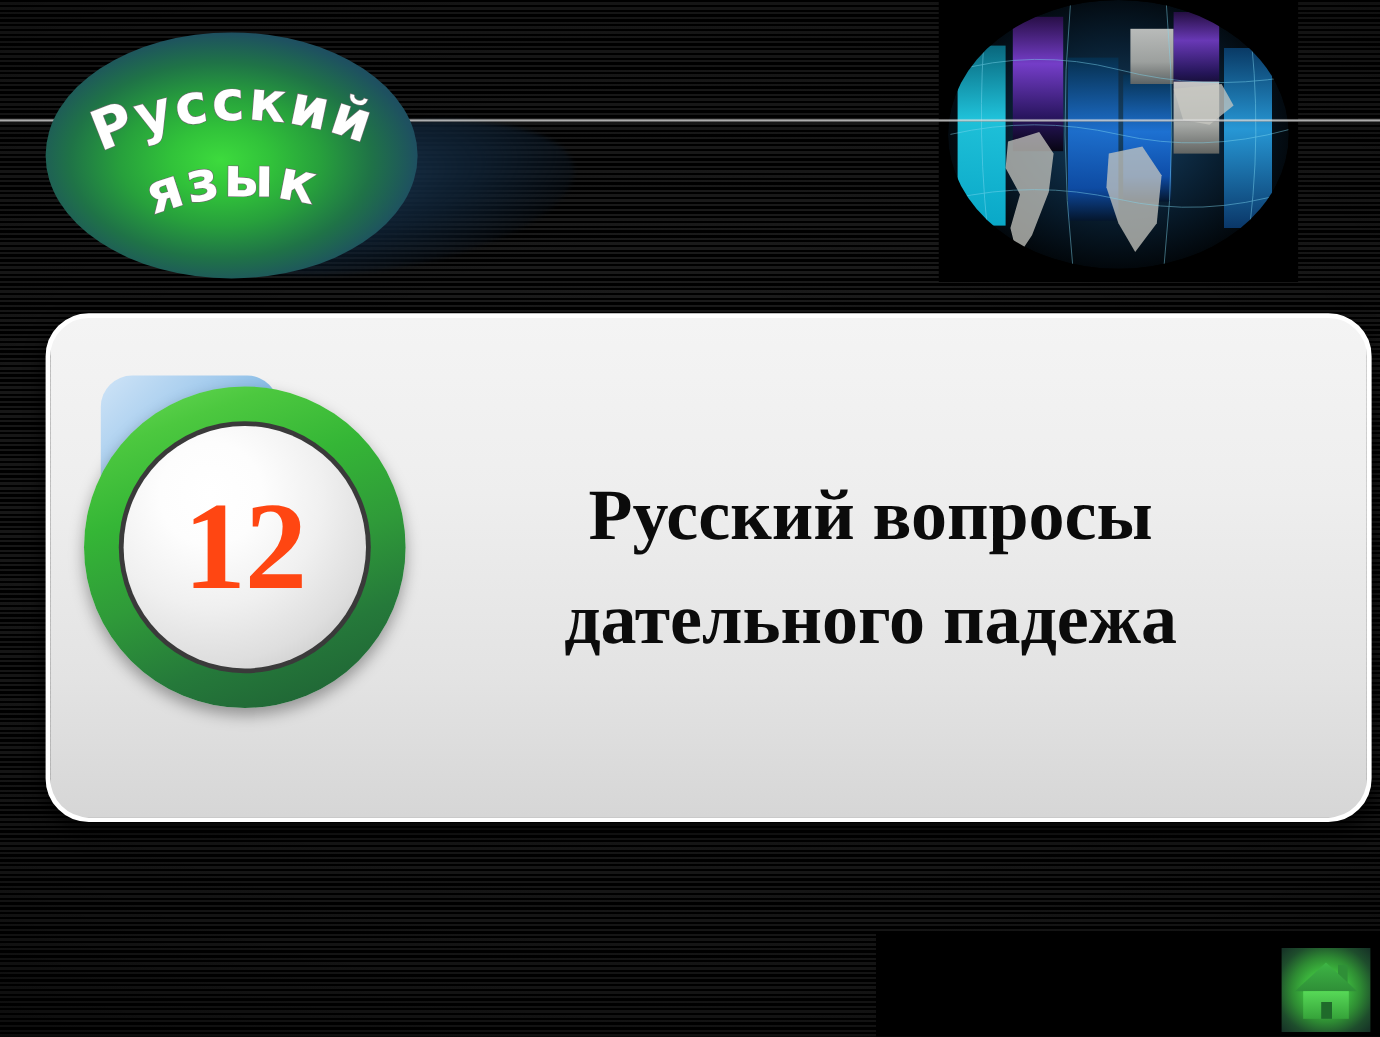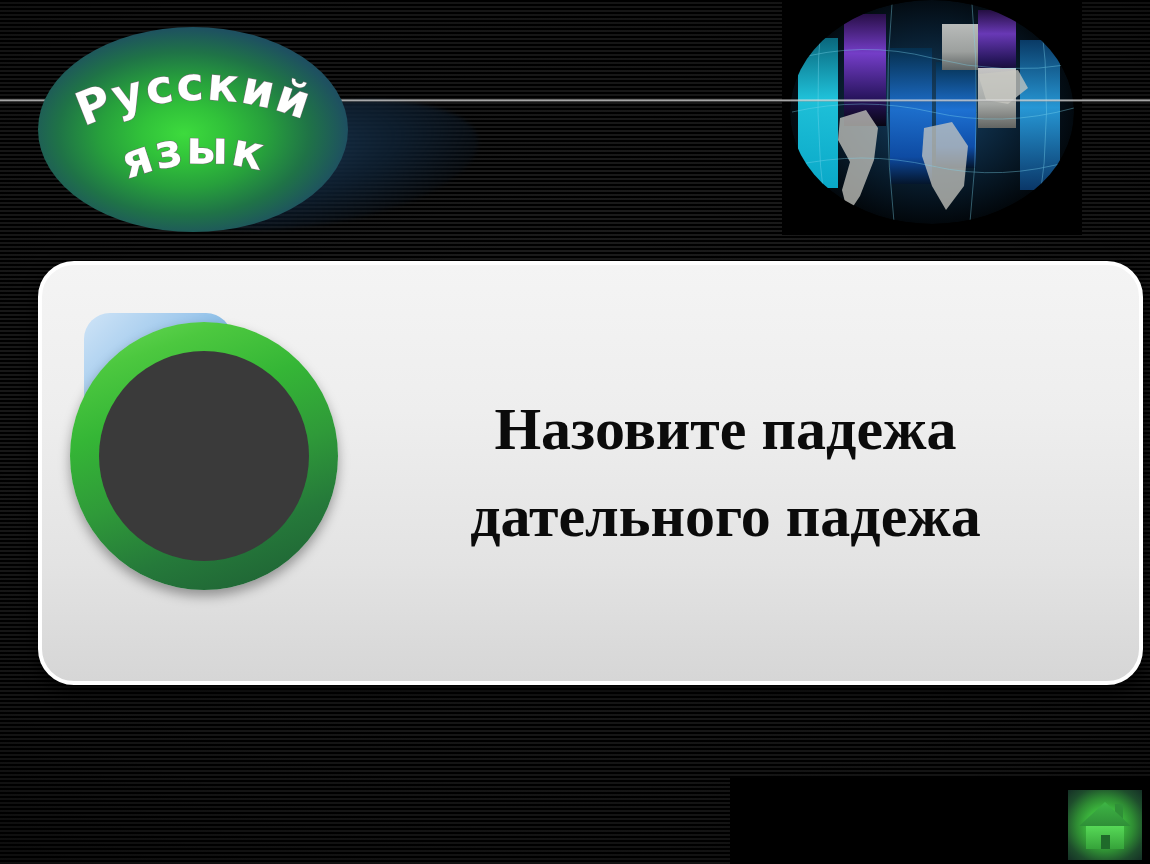--- a/index.html
+++ b/index.html
@@ -360,24 +360,27 @@
       </text>
     </svg>
   </div>
 
   <div class="card">
 
     <div class="badge-area">
       <div class="badge-bluesquare"></div>
       <div class="badge-ring"></div>
       <div class="badge-inner-ring"></div>
+      <div class="badge-face">
+        <span class="badge-number">12</span>
+      </div>
     </div>
 
     <div class="question-area">
-      <p class="question-text">Назовите падежа дательного падежа</p>
+      <p class="question-text">Русский вопросы дательного падежа</p>
     </div>
 
   </div>
 
   <div class="bottom-bar"></div>
 
   <div class="home-button">
     <span>
       <svg width="56" height="52" viewBox="0 0 56 52" xmlns="http://www.w3.org/2000/svg">
         <defs>

